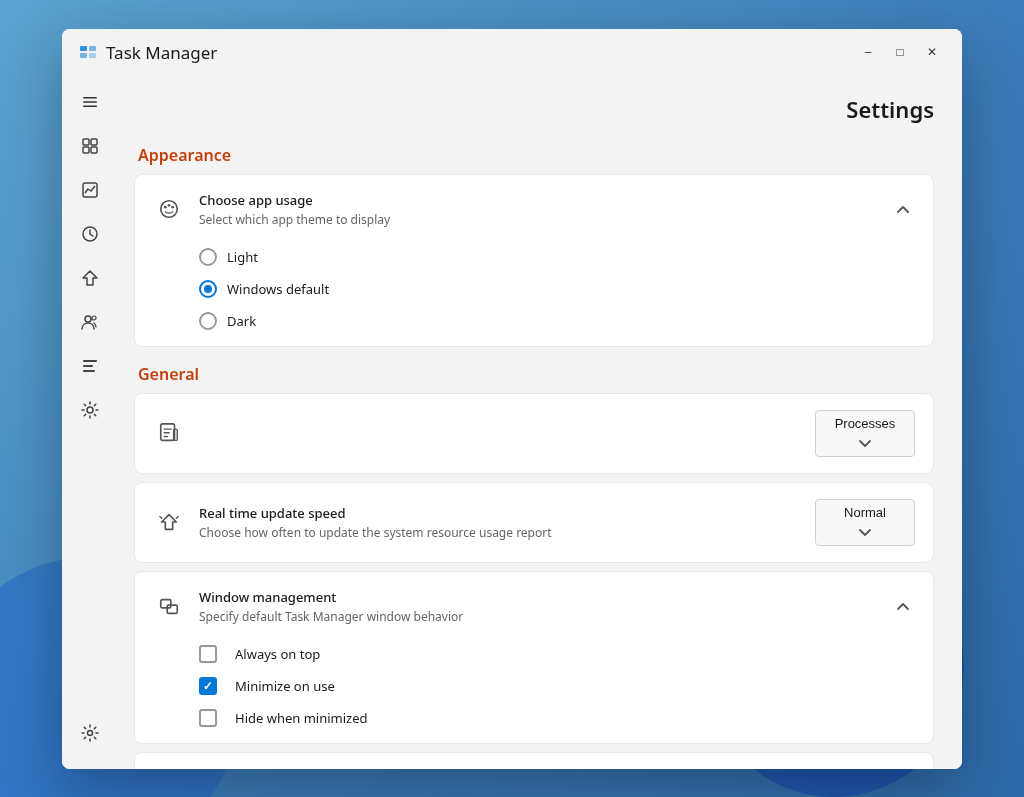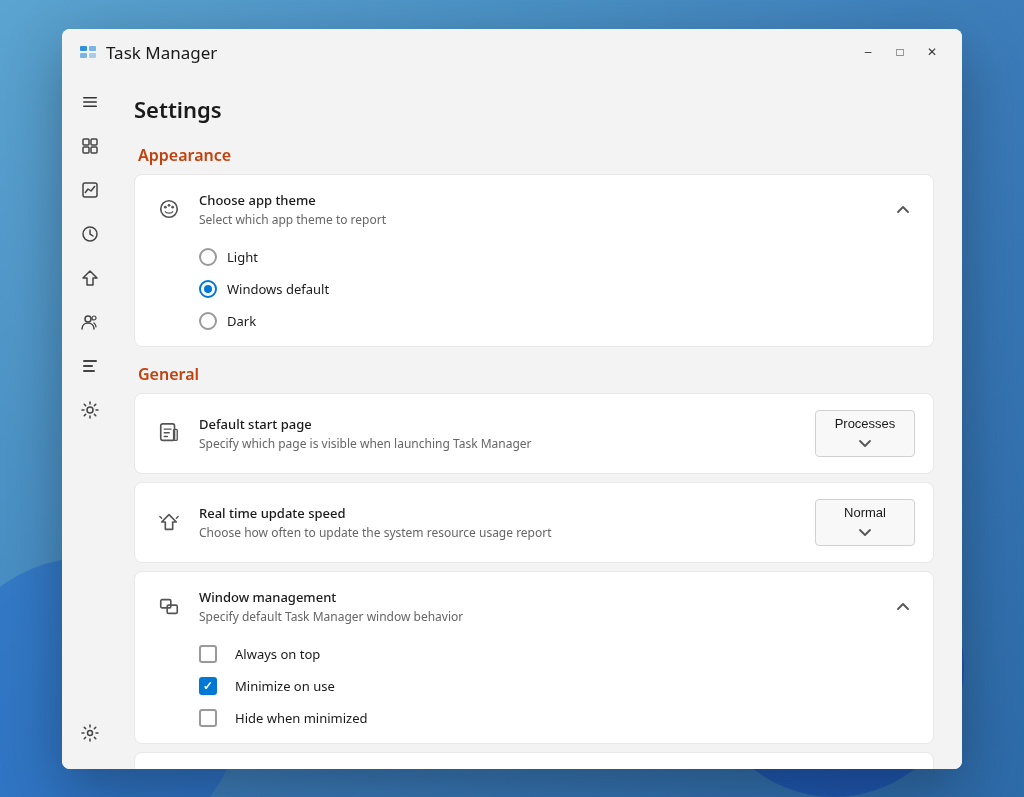--- a/index.html
+++ b/index.html
@@ -150,20 +150,21 @@
       background: #f3f3f3;
       overflow-y: auto;
       padding: 20px 28px 20px 16px;
     }
 
     .page-title {
       font-size: 22px;
       font-weight: 600;
       color: #1a1a1a;
       margin-bottom: 20px;
+      text-align: right;
     }
 
     
     .section-label {
       font-size: 16px;
       font-weight: 600;
       color: #c2410c;
       margin-bottom: 8px;
       padding-left: 4px;
     }
@@ -465,22 +466,22 @@
           <div class="card-icon">
             <svg viewBox="0 0 24 24" fill="none">
               <circle cx="12" cy="12" r="9" stroke="#555" stroke-width="1.8" fill="none"></circle>
               <circle cx="8" cy="10" r="1.5" fill="#555"></circle>
               <circle cx="12" cy="8" r="1.5" fill="#555"></circle>
               <circle cx="16" cy="10" r="1.5" fill="#555"></circle>
               <path d="M8 15 C9 17 15 17 16 15" stroke="#555" stroke-width="1.5" fill="none" stroke-linecap="round"></path>
             </svg>
           </div>
           <div class="card-text">
-            <div class="card-title">Choose app theme</div>
-            <div class="card-desc">Select which app theme to report</div>
+            <div class="card-title">Choose app usage</div>
+            <div class="card-desc">Select which app theme to display</div>
           </div>
           <div class="card-action">
             <div class="card-chevron">
               <svg viewBox="0 0 14 14" fill="none" width="14" height="14">
                 <polyline points="2,10 7,5 12,10" stroke="#555" stroke-width="1.8" stroke-linecap="round" stroke-linejoin="round"></polyline>
               </svg>
             </div>
           </div>
         </div>
 
@@ -507,24 +508,20 @@
           <div class="card-header">
             <div class="card-icon">
               <svg viewBox="0 0 24 24" fill="none">
                 <rect x="3" y="2" width="15" height="18" rx="2" stroke="#555" stroke-width="1.8" fill="none"></rect>
                 <rect x="6" y="7" width="9" height="1.5" rx="0.75" fill="#555"></rect>
                 <rect x="6" y="11" width="7" height="1.5" rx="0.75" fill="#555"></rect>
                 <rect x="6" y="15" width="5" height="1.5" rx="0.75" fill="#555"></rect>
                 <rect x="17" y="8" width="4" height="12" rx="1" stroke="#555" stroke-width="1.5" fill="none"></rect>
               </svg>
             </div>
-            <div class="card-text">
-              <div class="card-title">Default start page</div>
-              <div class="card-desc">Specify which page is visible when launching Task Manager</div>
-            </div>
             <div class="card-action">
               <button class="dropdown">
                 <span>Processes</span>
                 <svg viewBox="0 0 14 14" fill="none">
                   <polyline points="2,4 7,9 12,4" stroke="#555" stroke-width="1.8" stroke-linecap="round" stroke-linejoin="round"></polyline>
                 </svg>
               </button>
             </div>
           </div>
         </div>

